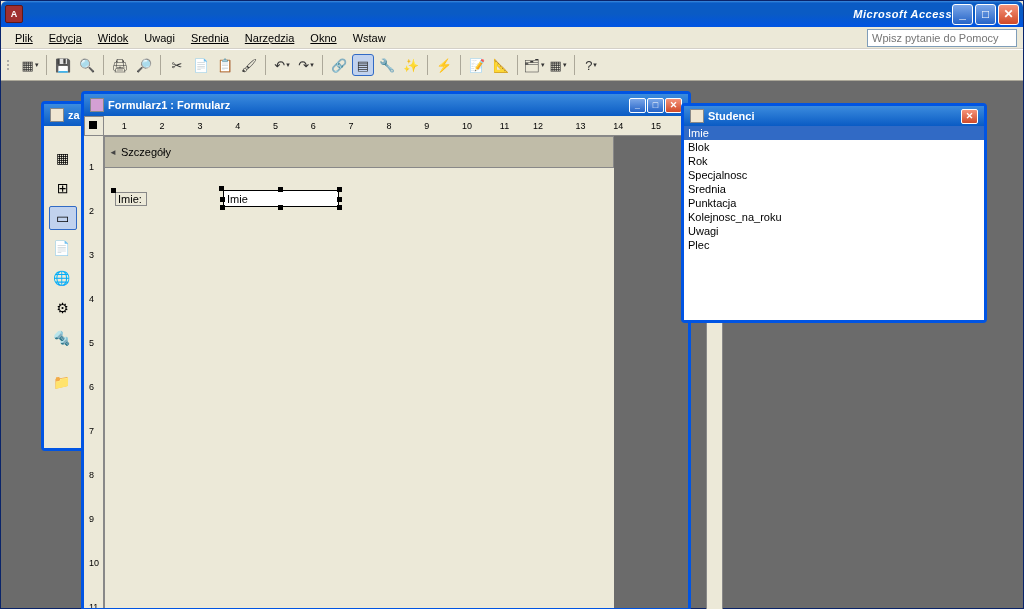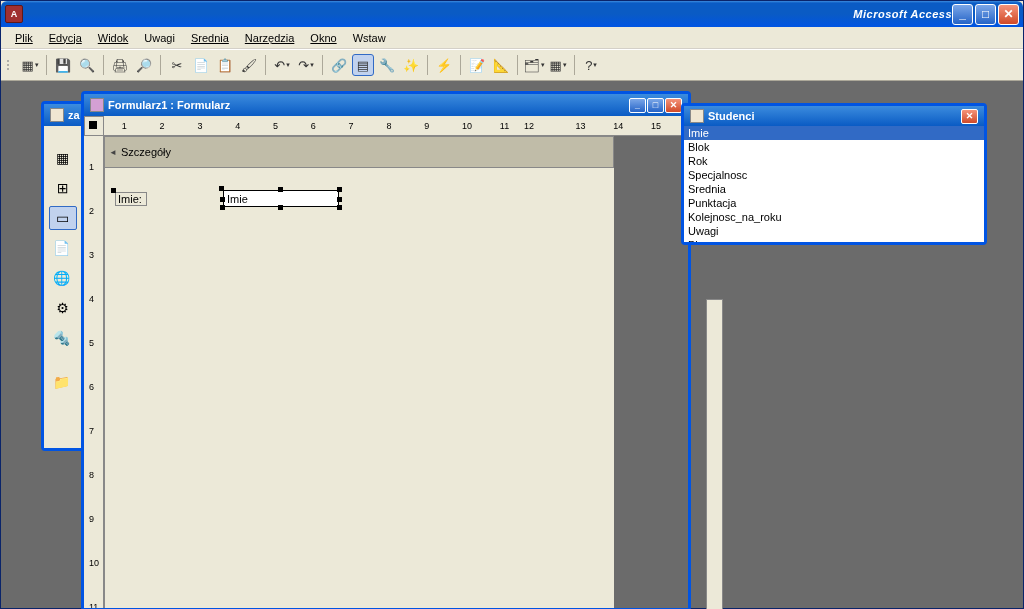--- a/index.html
+++ b/index.html
@@ -64,21 +64,21 @@
 .design-surface { position: absolute; top: 20px; left: 20px; width: 510px; height: 485px; background: #ece9d8; }
 .section-header { height: 32px; background: #c0bca8; border: 1px solid #888; display: flex; align-items: center; padding: 0 4px; font-size: 10px; color: #000; cursor: pointer; }
 .section-header::before { content: '◄'; font-size: 8px; margin-right: 4px; color: #444; }
 .section-body { position: relative; height: 465px; background: #ece9d8; border-left: 1px solid #888; }
 
 .form-label { position: absolute; top: 24px; left: 10px; width: 32px; height: 14px; border: 1px solid #888; background: #ece9d8; font-size: 10px; padding: 0 2px; display: flex; align-items: center; }
 .form-field { position: absolute; top: 22px; left: 118px; width: 116px; height: 17px; border: 1px solid #000; background: #fff; font-size: 10px; padding: 1px 3px; display: flex; align-items: center; }
 .sel-handle { position: absolute; width: 5px; height: 5px; background: #000; }
 
 
-.fieldlist-window { position: absolute; top: 22px; left: 680px; width: 306px; height: 142px; background: #7dd3fc; border: 3px solid #0054e3; border-radius: 4px; }
+.fieldlist-window { position: absolute; top: 22px; left: 680px; width: 306px; height: 220px; background: #7dd3fc; border: 3px solid #0054e3; border-radius: 4px; }
 .fieldlist-titlebar { height: 20px; background: linear-gradient(to bottom, #3c8cde, #0a5bc4); color: white; font-weight: bold; padding: 2px 6px; display: flex; align-items: center; font-size: 12px; }
 .fieldlist-titlebar .flicon { width: 14px; height: 14px; background: #f0e6d2; border: 1px solid #888; margin-right: 4px; }
 .fieldlist-close { margin-left: auto; width: 17px; height: 15px; background: linear-gradient(to bottom, #f5937a, #d04a28); border: 1px solid white; border-radius: 2px; font-size: 9px; color: white; display: flex; align-items: center; justify-content: center; cursor: pointer; }
 .fieldlist-body { height: calc(100% - 20px); overflow-y: scroll; background: white; }
 .fielditem { padding: 1px 4px; font-size: 11px; cursor: pointer; }
 .fielditem.selected { background: #316ac5; color: white; }
 .fieldlist-body::-webkit-scrollbar { width: 17px; }
 .fieldlist-body::-webkit-scrollbar-track { background: #ece9d8; border: 1px solid #d4d0c8; }
 .fieldlist-body::-webkit-scrollbar-thumb { background: #c8c4b8; border: 1px solid #888; }
 .fieldlist-body::-webkit-scrollbar-button { background: #ece9d8; border: 1px solid #888; height: 17px; display: block; }
@@ -103,20 +103,21 @@
 
   <div class="menubar">
     <div class="menu-item"><span class="ul">Plik</span></div>
     <div class="menu-item"><span class="ul">Edycja</span></div>
     <div class="menu-item"><span class="ul">Widok</span></div>
     <div class="menu-item"><span>Uwagi</span></div>
     <div class="menu-item"><span class="ul">Srednia</span></div>
     <div class="menu-item"><span class="ul">Narzędzia</span></div>
     <div class="menu-item"><span class="ul">Okno</span></div>
     <div class="menu-item"><span>Wstaw</span></div>
+    <input class="help-box" placeholder="Wpisz pytanie do Pomocy" style="">
   </div>
 
   <div class="toolbar">
     <div class="toolbar-handle">
         <span></span>
         <span></span>
         <span></span>
       </div>
     <div class="tbtn">▦<span class="arrow">▾</span></div>
     <div class="sep"></div>
@@ -192,21 +193,21 @@
             <div class="num" style="left: 55.6px;">2</div>
             <div class="num" style="left: 93.4px;">3</div>
             <div class="num" style="left: 131.2px;">4</div>
             <div class="num" style="left: 169px;">5</div>
             <div class="num" style="left: 206.8px;">6</div>
             <div class="num" style="left: 244.6px;">7</div>
             <div class="num" style="left: 282.4px;">8</div>
             <div class="num" style="left: 320.2px;">9</div>
             <div class="num" style="left: 358px;">10</div>
             <div class="num" style="left: 395.8px;">11</div>
-            <div class="num" style="left: 420px;">12</div>
+            <div class="num" style="left: 429px;">12</div>
             <div class="num" style="left: 471.4px;">13</div>
             <div class="num" style="left: 509.2px;">14</div>
             <div class="num" style="left: 547px;">15</div>
           </div>
         <div class="ruler-v" id="ruler-v">
             <div class="num" style="top: 26px;">1</div>
             <div class="num" style="top: 70px;">2</div>
             <div class="num" style="top: 114px;">3</div>
             <div class="num" style="top: 158px;">4</div>
             <div class="num" style="top: 202px;">5</div>

